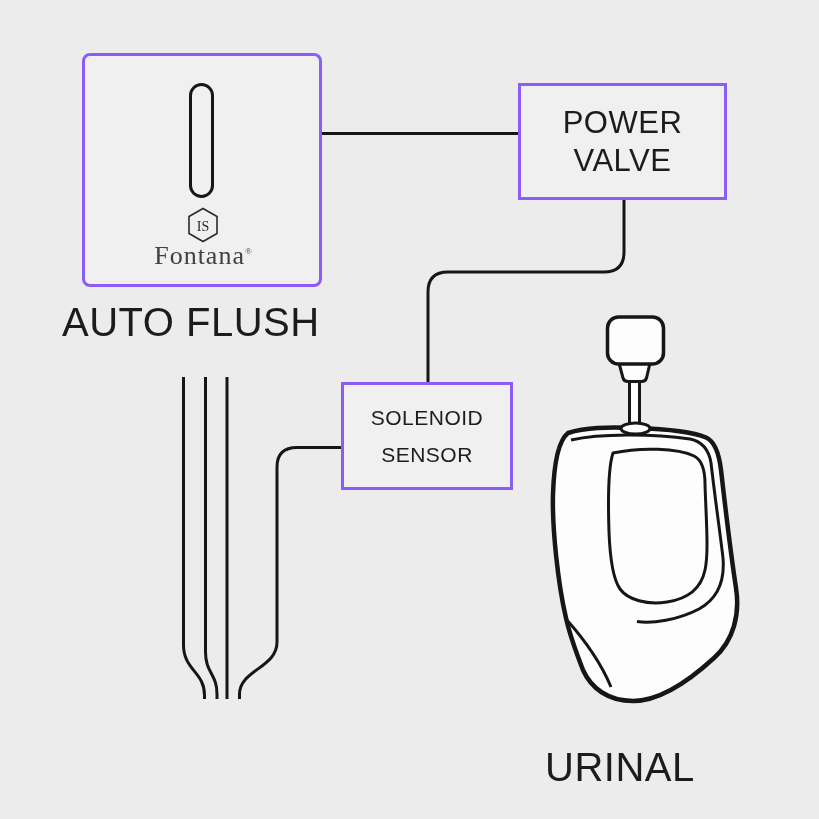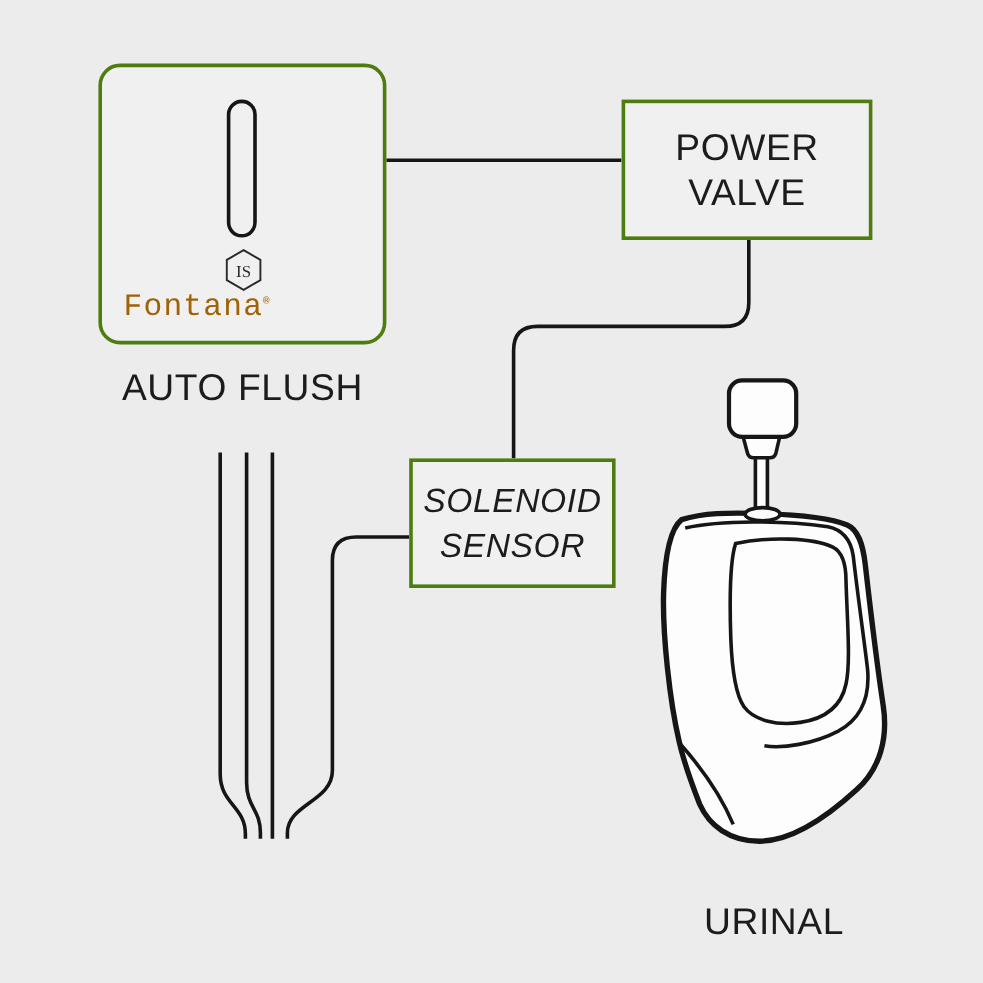--- a/index.html
+++ b/index.html
@@ -4,47 +4,47 @@
 <style>
   html,body{margin:0;padding:0;}
   body{
     width:819px;height:819px;position:relative;overflow:hidden;
     background:#ececec;
     font-family:"Liberation Sans",sans-serif;
   }
   #wire-layer{position:absolute;left:0;top:0;width:819px;height:819px;}
   .node-box{
     position:absolute;box-sizing:border-box;
-    border:3px solid #4d7c0f;background:#f0f0f0;
+    border:3px solid #8b5cf6;background:#f0f0f0;
     display:flex;flex-direction:column;align-items:center;justify-content:center;
   }
   .node-label{
     font-size:31px;line-height:38px;color:#1c1c1c;letter-spacing:.5px;
     text-align:center;white-space:nowrap;
   }
   .free-label{
-    position:absolute;text-align:center;color:#1c1c1c;
-    font-size:31px;line-height:37px;letter-spacing:.5px;white-space:nowrap;
+    position:absolute;color:#1c1c1c;
+    font-size:40px;line-height:37px;letter-spacing:.5px;white-space:nowrap;
   }
-  #sensor-box{left:82px;top:53px;width:240px;height:234px;border-radius:18px;}
+  #sensor-box{left:82px;top:53px;width:240px;height:234px;border-radius:8px;}
   #sensor-pill{
     position:absolute;left:104px;top:27px;width:25px;height:115px;
     box-sizing:border-box;border:3px solid #161616;border-radius:13px;
     background:transparent;
   }
   #sensor-logo{position:absolute;left:101px;top:150px;}
   #brand-wordmark{
-    position:absolute;left:18px;top:182px;width:200px;text-align:left;
-    font-family:Liberation Mono, monospace;font-size:26px;line-height:26px;
-    color:#a16207;letter-spacing:1px;
+    position:absolute;left:18px;top:182px;width:200px;text-align:center;
+    font-family:Liberation Serif, serif;font-size:26px;line-height:26px;
+    color:#404040;letter-spacing:1px;
   }
   #brand-wordmark sup{font-size:9px;letter-spacing:0;}
   #power-box{left:518px;top:83px;width:209px;height:117px;}
   #solenoid-box{left:341px;top:382px;width:172px;height:108px;}
-  #solenoid-box .node-label{font-size:28px;line-height:37px;font-style:italic;}
+  #solenoid-box .node-label{font-size:21px;line-height:37px;}
   #sensor-caption{left:62px;top:304px;width:280px;}
   #urinal-caption{left:545px;top:721px;width:200px;margin-top:28px;}
 </style>
 </head>
 <body>
 
 <svg id="wire-layer" width="819" height="819" viewBox="0 0 819 819">
   <g fill="none" stroke="#161616" stroke-width="3">
 
     <path d="M322,133.5 H518"></path>

